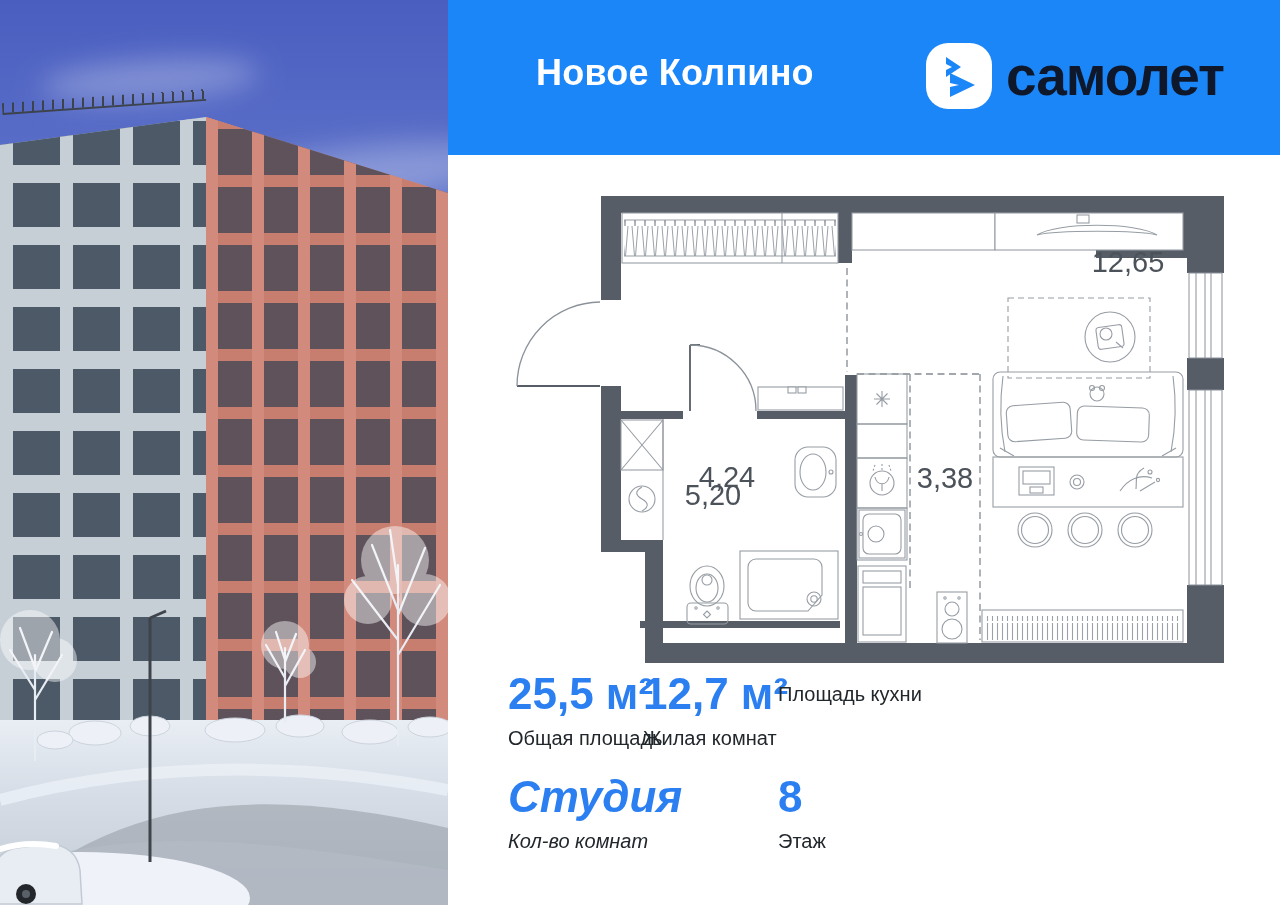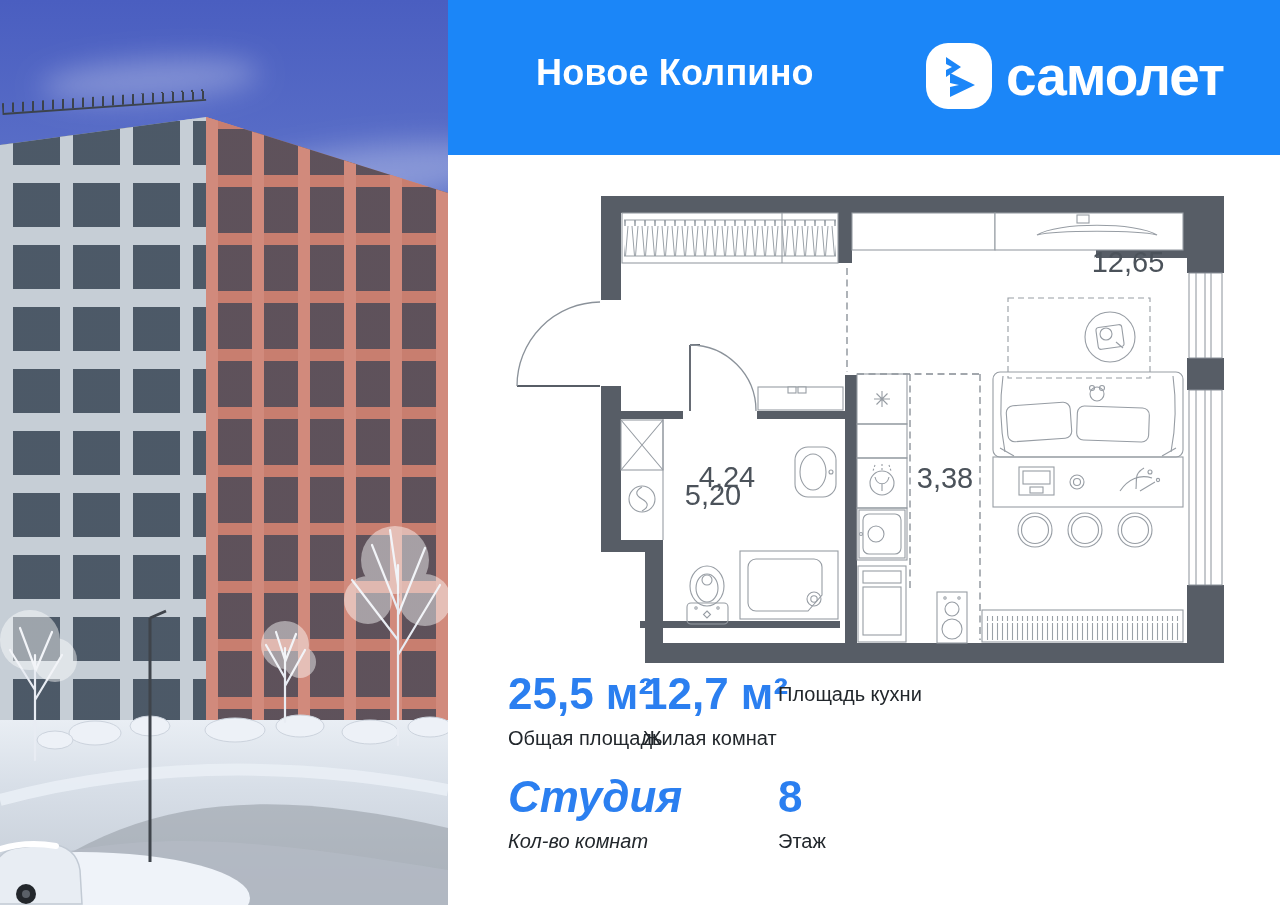--- a/index.html
+++ b/index.html
@@ -32,21 +32,21 @@
   .ground{position:absolute;left:0;bottom:0;width:448px;height:185px;
     background:linear-gradient(180deg,#e9eef4 0%,#d8dfe8 35%,#c2cad4 100%);}
   .overlay-svg{position:absolute;left:0;top:0;}
 
   
   .panel{position:absolute;left:448px;top:0;width:832px;height:905px;background:#fff;}
   .header{position:absolute;left:0;top:0;width:832px;height:155px;background:#1b86f8;}
   .project-title{position:absolute;left:88px;top:52px;color:#fff;font-size:36px;font-weight:bold;letter-spacing:.2px;}
   .logo{position:absolute;left:478px;top:42px;height:68px;display:flex;align-items:center;gap:14px;}
   .logo-mark{width:66px;height:66px;background:#fff;border-radius:22px;position:relative;flex:0 0 auto;}
-  .logo-word{color:#ffffff;font-size:55px;font-weight:bold;letter-spacing:-1px;line-height:66px;}
+  .logo-word{color:#0f172a;font-size:55px;font-weight:bold;letter-spacing:-1px;line-height:66px;}
 
   
   .stat{position:absolute;}
   .stat .val{font-size:44px;font-weight:bold;color:#2b7ff0;line-height:1;white-space:nowrap;}
   .stat .lbl{margin-top:11px;font-size:20px;color:#22272c;white-space:nowrap;}
   .s1{left:60px;top:672px;} .s2{left:195px;top:672px;} .s3{left:330px;top:672px;}
   .s4{left:60px;top:775px;font-style:italic;} .s5{left:195px;top:775px;} .s6{left:330px;top:775px;}
 
   .plan{position:absolute;left:52px;top:190px;}
 </style>

